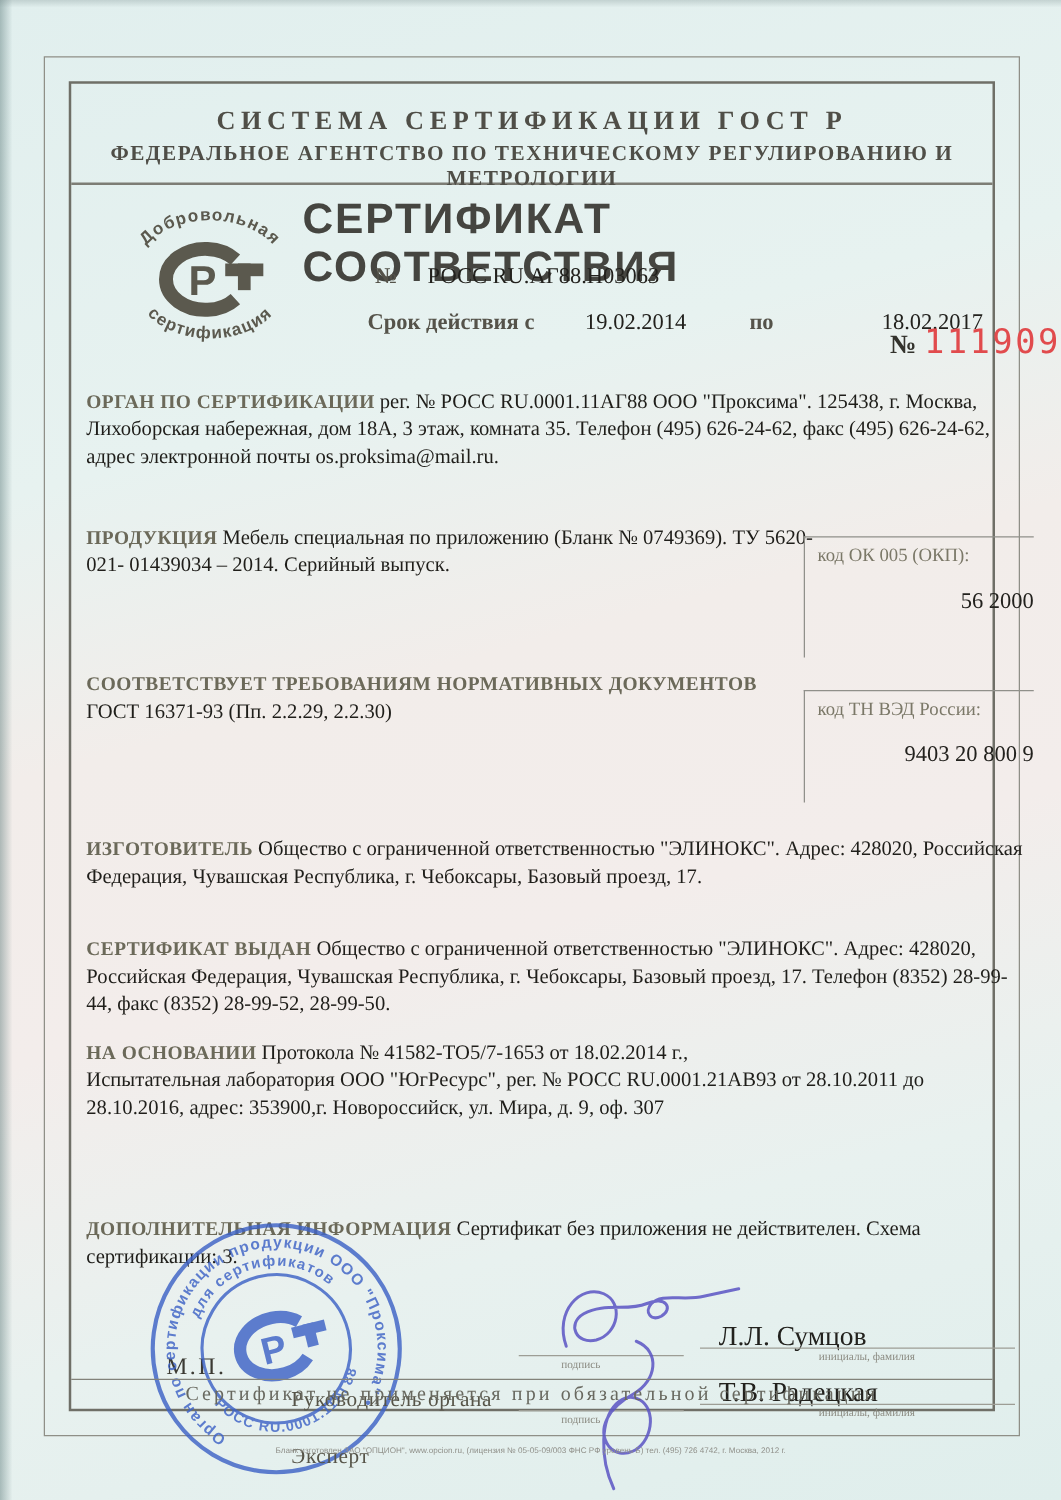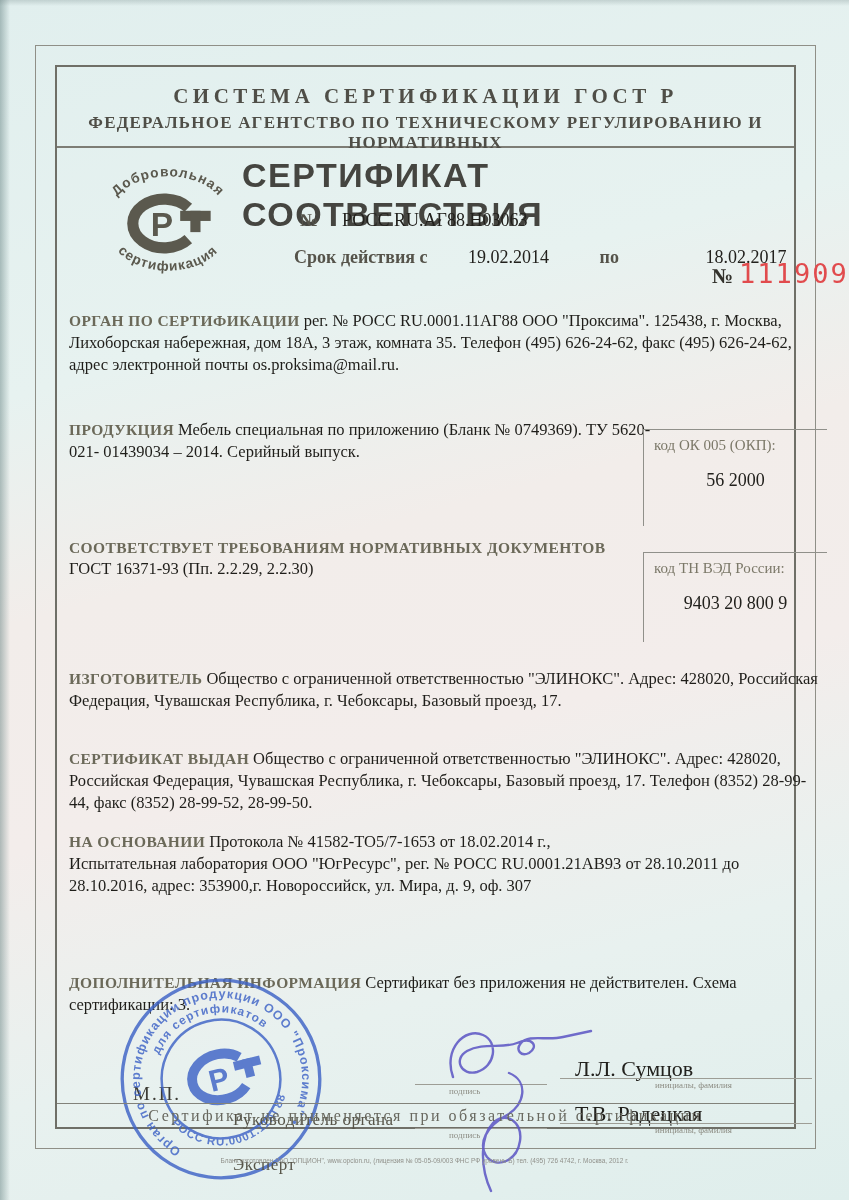--- a/index.html
+++ b/index.html
@@ -34,21 +34,21 @@
   .blankno .lab{font-size:21px; font-weight:bold; color:#33322c;}
   .blankno .val{font-family:"DejaVu Sans Mono",monospace; font-size:27px; letter-spacing:2px; color:#e14b4d; margin-left:6px;}
 
   .sec{position:absolute; font-size:16.5px; line-height:1.32; color:#1f1e1a; text-align:left;}
   .sec .lab{font-weight:bold; font-size:15.5px; letter-spacing:.4px; color:#6b6959; padding-right:4px;}
   .sec .lab.block{display:block; padding-right:0;}
 
   .codebox{position:absolute; border-top:1px solid #90908a; border-left:1px solid #90908a;
            width:184px; box-sizing:border-box;}
   .codebox .cb-lab{padding:7px 0 0 10px; font-size:15px; color:#7b7868;}
-  .codebox .cb-val{margin-top:16px; text-align:center; font-size:18px; color:#22211d;}
+  .codebox .cb-val{margin-top:16px; text-align:right; font-size:18px; color:#22211d;}
 
   .stamp{position:absolute; left:60px; top:908px; width:208px; height:208px;
          transform:rotate(-14deg); opacity:.82; pointer-events:none;}
   .mp{position:absolute; left:76px; top:1016px; font-size:19px; color:#3b3a33; letter-spacing:2px;}
 
   .siglab{position:absolute; font-size:17px; font-weight:normal; letter-spacing:.5px; color:#565448;margin-top:48px;}
   .line{position:absolute; border-top:1px solid #9d9d95; height:0;}
   .smallcap{position:absolute; font-size:9px; color:#8d8d84;}
   .name{position:absolute; font-size:22px; color:#22211d;}
   .ink{position:absolute; left:330px; top:948px; width:250px; height:195px; pointer-events:none;}
@@ -63,21 +63,21 @@
 </style>
 </head>
 <body>
 
 <div class="page">
   <div class="frame">
     <div class="inner">
 
       <div class="header">
         <div class="h1">СИСТЕМА СЕРТИФИКАЦИИ ГОСТ Р</div>
-        <div class="h2">ФЕДЕРАЛЬНОЕ АГЕНТСТВО ПО ТЕХНИЧЕСКОМУ РЕГУЛИРОВАНИЮ И НОРМАТИВНЫХ</div>
+        <div class="h2">ФЕДЕРАЛЬНОЕ АГЕНТСТВО ПО ТЕХНИЧЕСКОМУ РЕГУЛИРОВАНИЮ И МЕТРОЛОГИИ</div>
       </div>
 
       <div class="title">СЕРТИФИКАТ СООТВЕТСТВИЯ</div>
 
       <svg class="logo" viewBox="0 0 160 128">
         <defs>
           <path id="logoTop" d="M 22,57 A 58,40 0 0 1 138,57"></path>
           <path id="logoBottom" d="M 22,70 A 58,40 0 0 0 138,70"></path>
         </defs>
         <text font-size="13.5" font-weight="bold" fill="#5b594e" letter-spacing="1">

